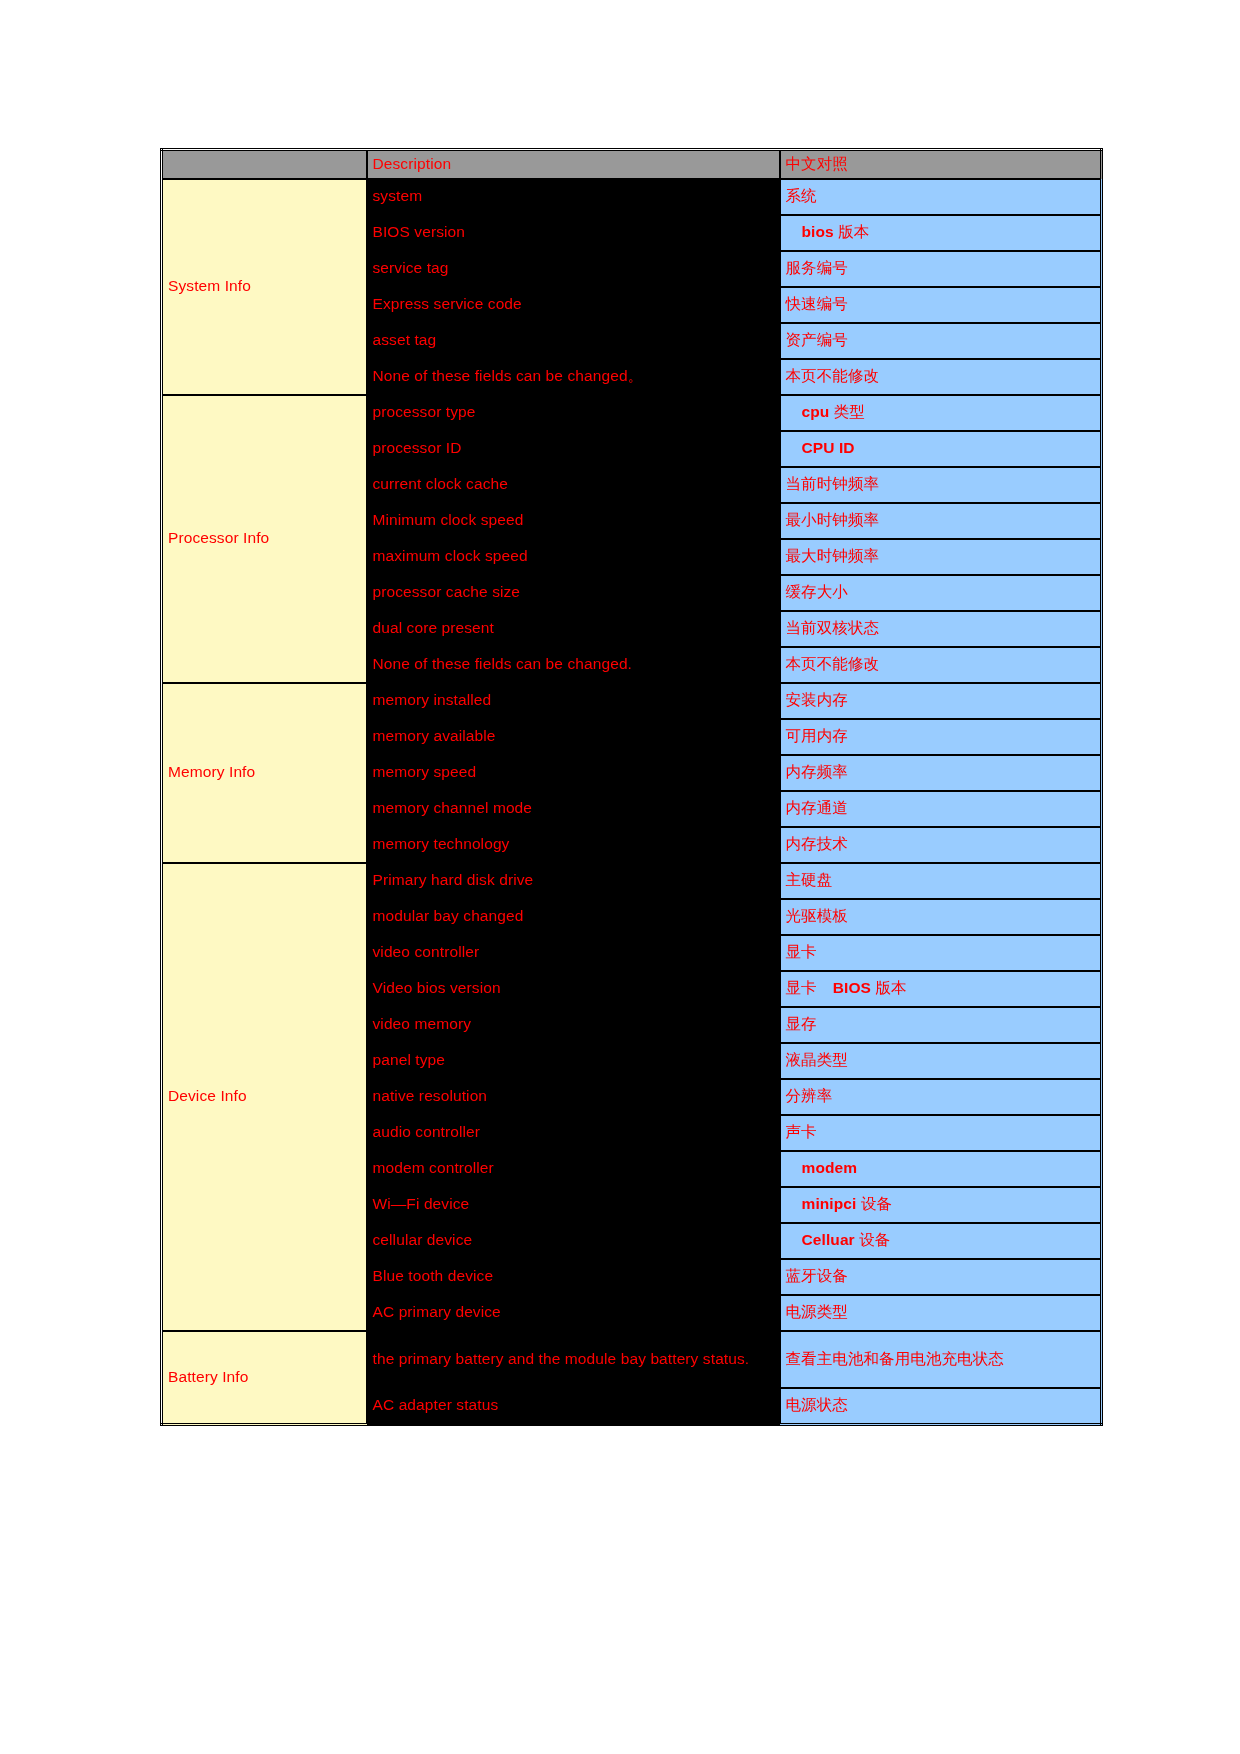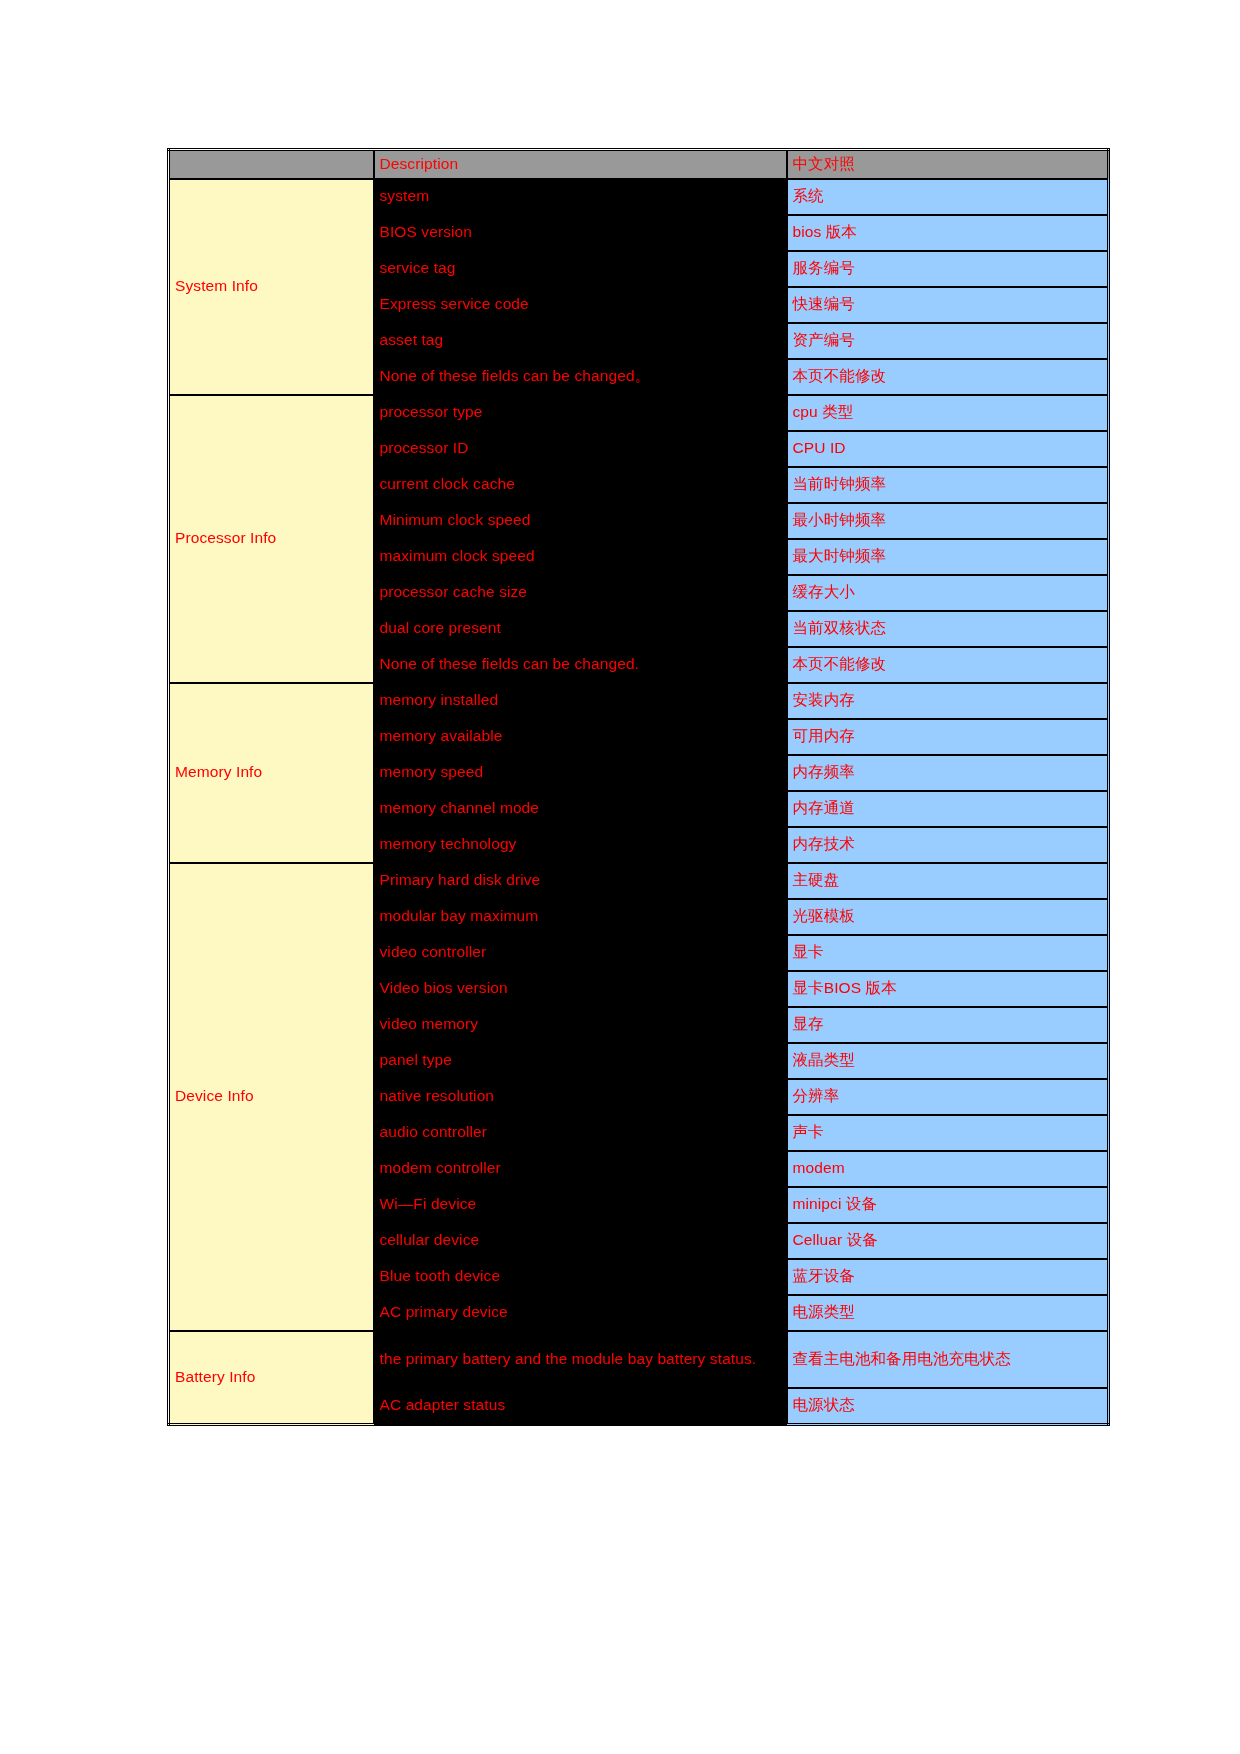--- a/index.html
+++ b/index.html
@@ -17,21 +17,21 @@
 
   .page {
     position: relative;
     width: 1240px;
     height: 1754px;
     box-sizing: border-box;
   }
 
   .table-wrap {
     position: absolute;
-    left: 167px;
+    left: 160px;
     top: 148px;
     width: 854px;
   }
 
   table.info {
     border-collapse: collapse;
     table-layout: fixed;
     width: 942px;
     border: 3px double #000000;
   }
@@ -75,21 +75,21 @@
   td.desc { background: #000000; }
 
   
   td.zh { background: #99ccff; }
 
   
   table.info tr.row td { height: 27px; }
   table.info tr.row.tall td { height: 48px; }
 
   
-  b.lat { font-weight: normal; }
+  b.lat { font-weight: bold; margin-left: 16px; }
 </style>
 </head>
 <body>
 
 <div class="page">
   <div class="table-wrap">
     <table class="info">
       <colgroup>
         <col class="c-cat">
         <col class="c-desc">
@@ -179,21 +179,21 @@
           <tr class="row">
             <td class="desc">memory technology</td>
             <td class="zh">内存技术</td>
           </tr>
           <tr class="row">
             <td class="cat" rowspan="13">Device Info</td>
             <td class="desc">Primary hard disk drive</td>
             <td class="zh">主硬盘</td>
           </tr>
           <tr class="row">
-            <td class="desc">modular bay maximum</td>
+            <td class="desc">modular bay changed</td>
             <td class="zh">光驱模板</td>
           </tr>
           <tr class="row">
             <td class="desc">video controller</td>
             <td class="zh">显卡</td>
           </tr>
           <tr class="row">
             <td class="desc">Video bios version</td>
             <td class="zh">显卡<b class="lat">BIOS</b> 版本</td>
           </tr>

